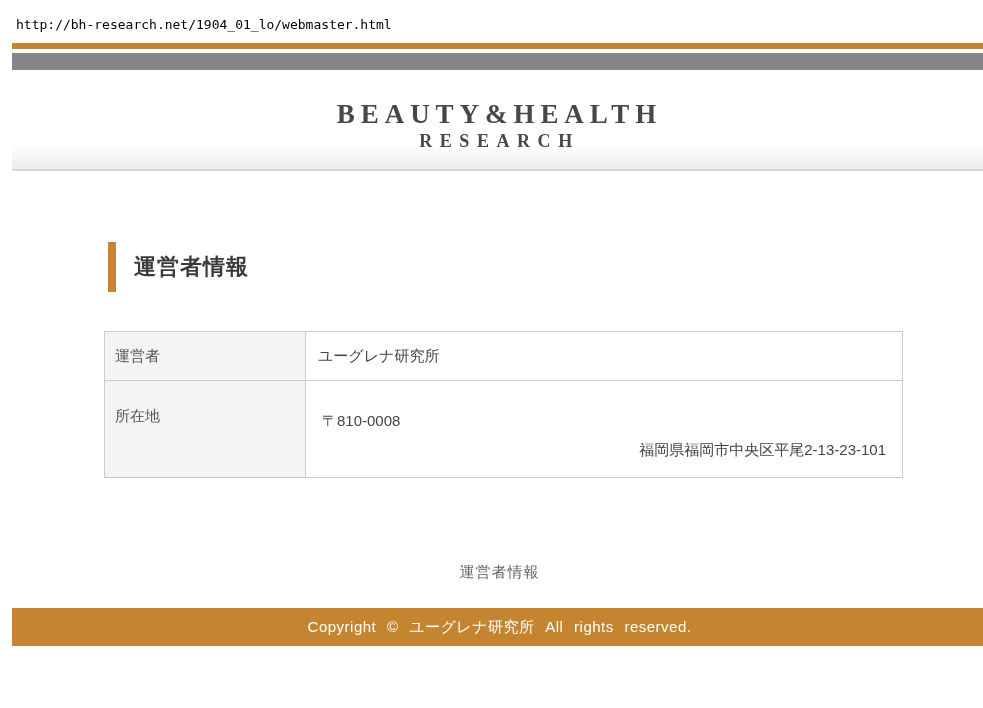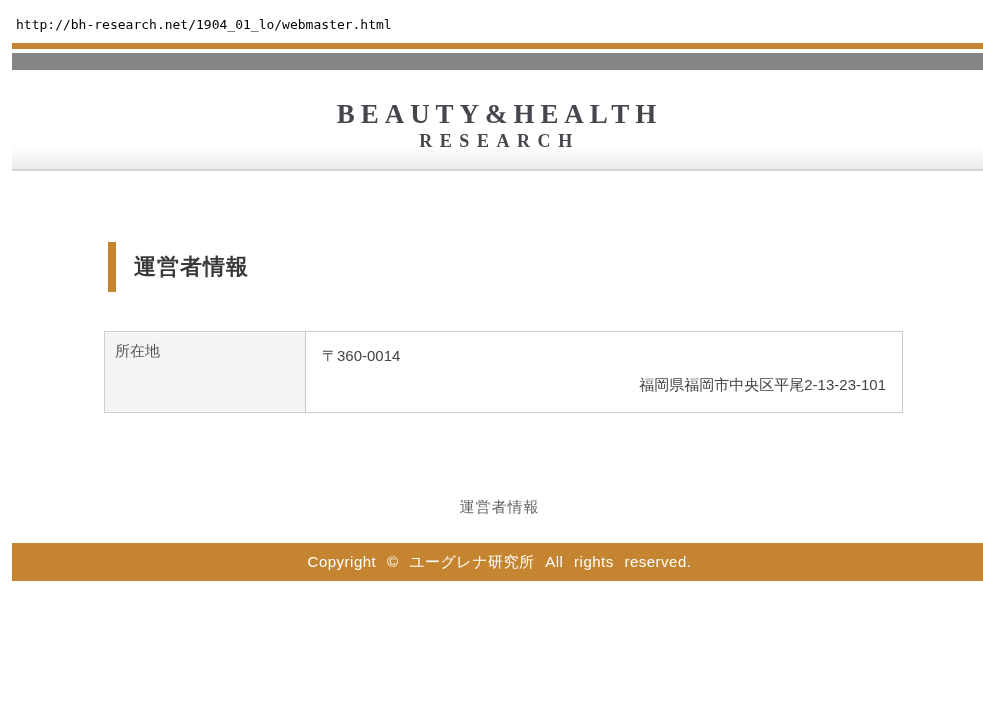--- a/index.html
+++ b/index.html
@@ -103,21 +103,21 @@
     color: #555555;
     padding: 15px 10px;
     line-height: 18px;
   }
   .info-table td {
     color: #444444;
     padding: 15px 12px;
     line-height: 18px;
   }
   .info-table tr.addr-row th, .info-table tr.addr-row td {
-    padding-top: 10px;
+    padding-top: 26px;
     padding-bottom: 14px;
   }
   .info-table tr.addr-row th { vertical-align: top; }
   .addr-line { line-height: 19px; }
   .addr-line + .addr-line { margin-top: 10px; text-align: right; }
 
   
   .footer-nav {
     text-align: center;
     margin-top: 84px;
@@ -164,24 +164,28 @@
 
 <main class="container">
 
   <div class="page-heading">
     <span class="heading-accent-bar"></span>
     <h1 class="heading-text">運営者情報</h1>
   </div>
 
   <table class="info-table">
     <tbody>
+      <tr>
+        <th>運営者</th>
+        <td>ユーグレナ研究所</td>
+      </tr>
       <tr class="addr-row">
         <th>所在地</th>
         <td>
-          <div class="addr-line">〒360-0014</div>
+          <div class="addr-line">〒810-0008</div>
           <div class="addr-line">福岡県福岡市中央区平尾2-13-23-101</div>
         </td>
       </tr>
     </tbody>
   </table>
 
 </main>
 
 <nav class="footer-nav">
   <a>運営者情報</a>

